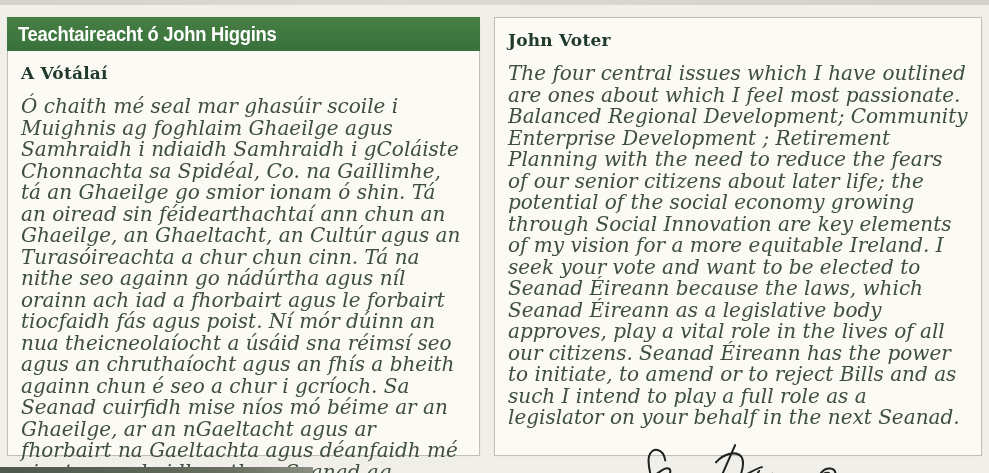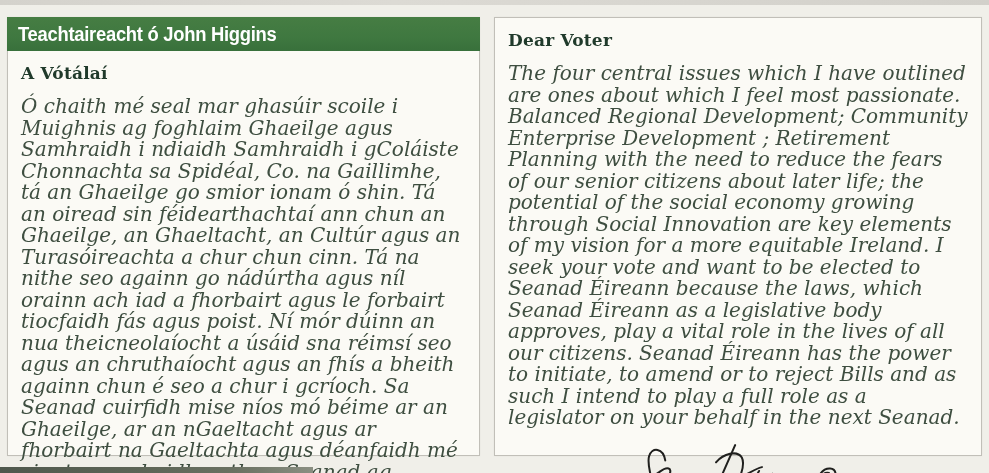--- a/index.html
+++ b/index.html
@@ -69,21 +69,21 @@
         <path class="sig-stroke" d="M117,28 C125,19 139,15 144,23 C148,31 141,47 134,59 C127,71 118,82 115,74 C112,66 125,55 138,47 C151,39 160,34 165,33"></path>
         <path class="sig-stroke" d="M162,37 C157,46 151,57 155,59 C159,61 165,49 168,43 C170,40 169,46 167,51 C165,56 168,58 172,52"></path>
         <path class="sig-stroke" d="M176,40 C171,54 159,79 165,86 C171,92 180,68 184,50 C186,42 189,40 190,43 C187,54 179,78 185,84 C191,90 199,64 203,48 C205,43 208,42 209,45 C207,51 205,57 208,59 C211,61 216,52 220,47"></path>
         <path class="sig-stroke" d="M226,40 C232,32 242,33 242,41 C242,49 231,51 228,46 C226,42 230,38 235,39"></path>
         <path class="sig-stroke" d="M243,45 C248,49 254,52 259,54"></path>
       </svg>
     </div>
   </section>
 
   <section class="panel english">
-    <div class="salutation">Dear Voter</div>
+    <div class="salutation">John Voter</div>
     <p class="body-text">The four central issues which I have outlined are ones about which I feel most passionate. Balanced Regional Development; Community Enterprise Development ; Retirement Planning with the need to reduce the fears of our senior citizens about later life; the potential of the social economy growing through Social Innovation are key elements of my vision for a more equitable Ireland. I seek your vote and want to be elected to Seanad Éireann because the laws, which Seanad Éireann as a legislative body approves, play a vital role in the lives of all our citizens. Seanad Éireann has the power to initiate, to amend or to reject Bills and as such I intend to play a full role as a legislator on your behalf in the next Seanad.</p>
     <div class="signature-wrap">
       <svg width="268" height="92" viewBox="0 0 280 95" role="img" aria-label="John Higgins">
         <path class="sig-stroke" d="M64,26 C62,13 50,11 47,22 C44,34 54,47 48,63 C43,77 29,89 26,78 C23,66 40,50 58,38 C66,32 72,33 68,42 C64,51 58,60 63,61 C68,62 72,52 76,46 C79,42 80,46 77,52 C74,58 77,61 81,55 C85,48 90,42 93,45 C95,47 91,53 93,56 C95,59 100,53 104,48"></path>
         <path class="sig-stroke" d="M137,10 C130,26 121,46 114,63"></path>
         <path class="sig-stroke" d="M117,28 C125,19 139,15 144,23 C148,31 141,47 134,59 C127,71 118,82 115,74 C112,66 125,55 138,47 C151,39 160,34 165,33"></path>
         <path class="sig-stroke" d="M162,37 C157,46 151,57 155,59 C159,61 165,49 168,43 C170,40 169,46 167,51 C165,56 168,58 172,52"></path>
         <path class="sig-stroke" d="M176,40 C171,54 159,79 165,86 C171,92 180,68 184,50 C186,42 189,40 190,43 C187,54 179,78 185,84 C191,90 199,64 203,48 C205,43 208,42 209,45 C207,51 205,57 208,59 C211,61 216,52 220,47"></path>
         <path class="sig-stroke" d="M226,40 C232,32 242,33 242,41 C242,49 231,51 228,46 C226,42 230,38 235,39"></path>
         <path class="sig-stroke" d="M243,45 C248,49 254,52 259,54"></path>

